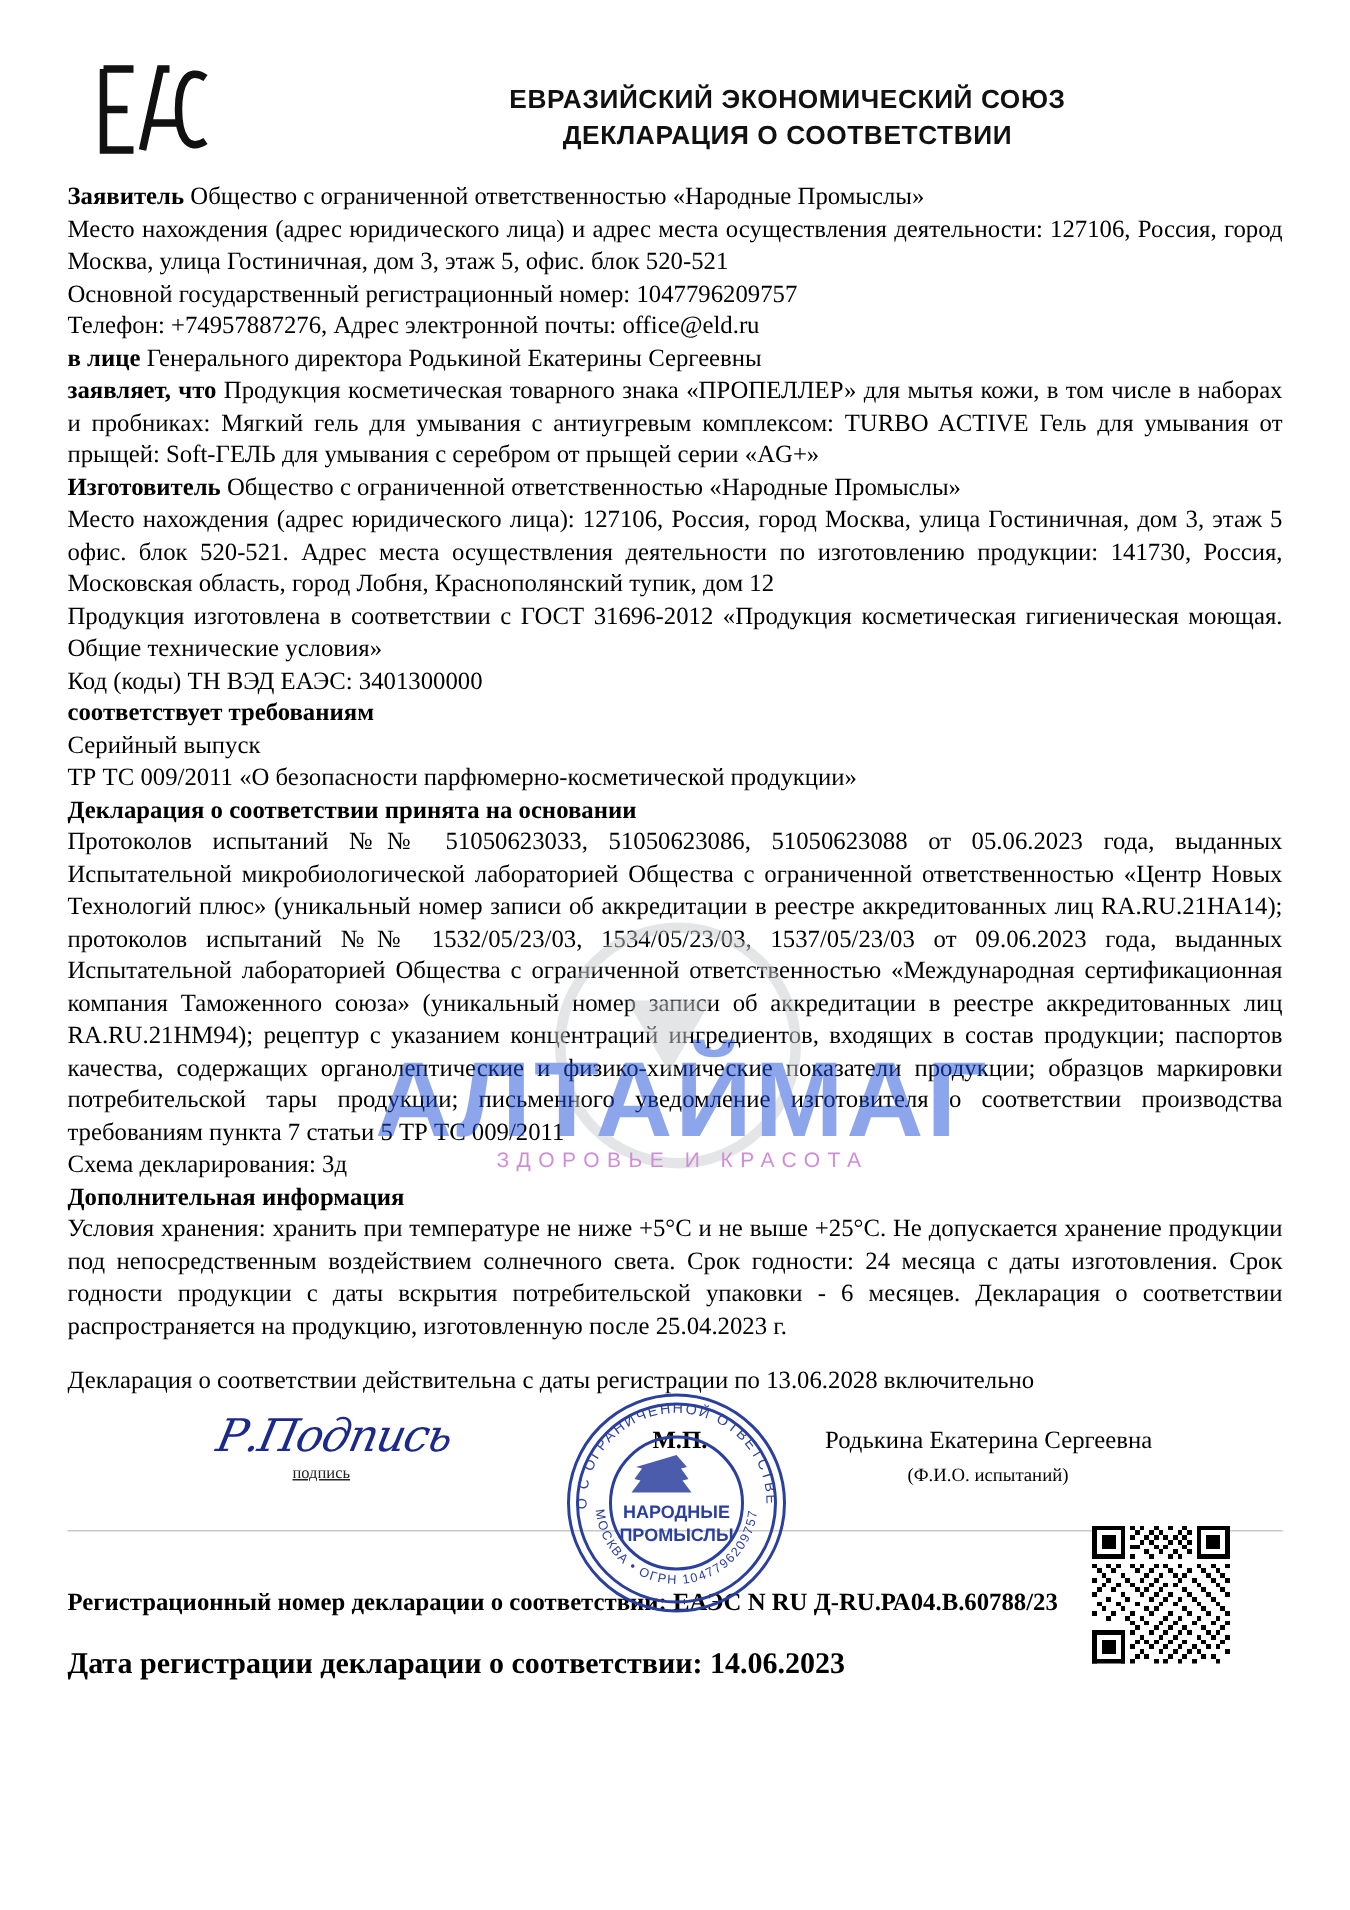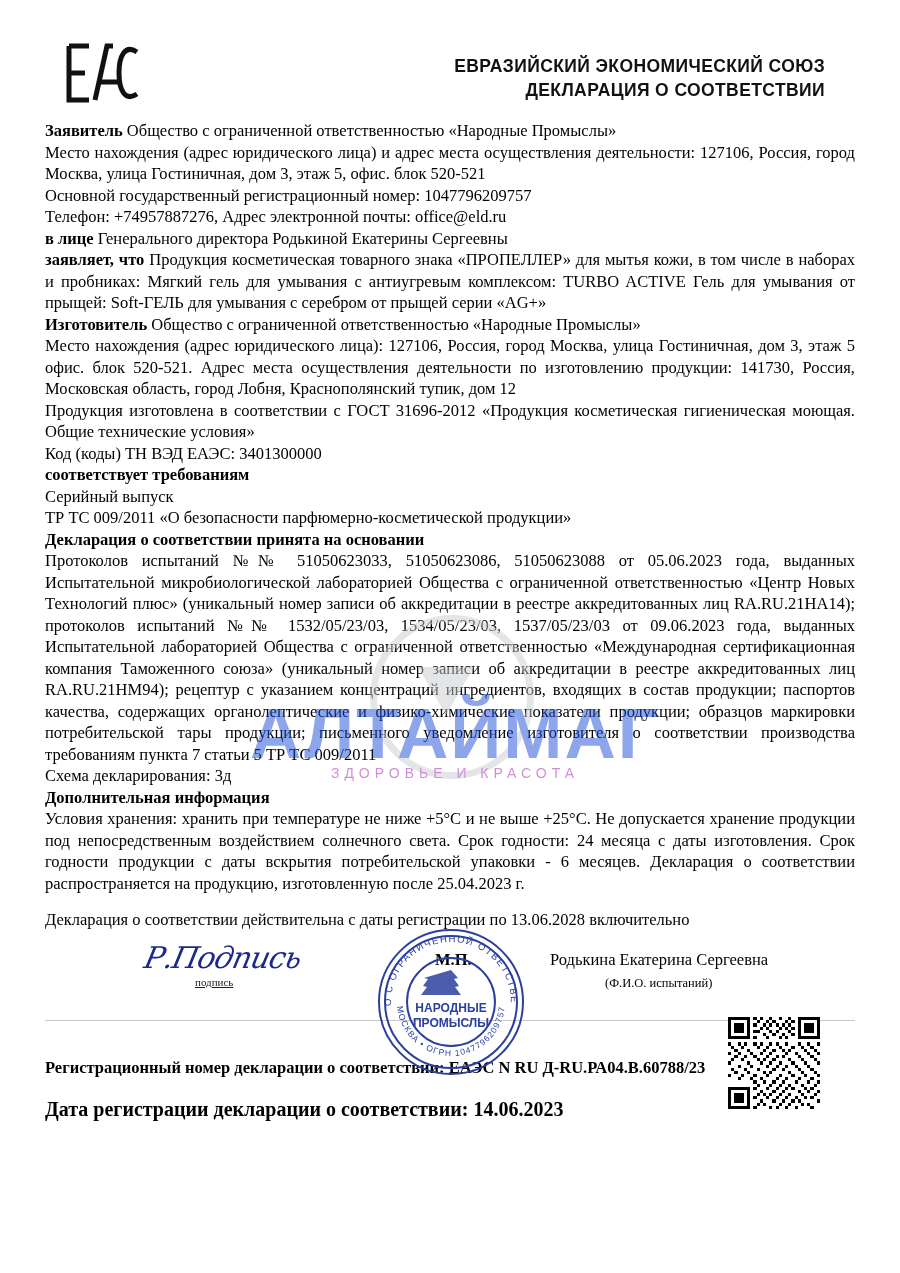--- a/index.html
+++ b/index.html
@@ -41,21 +41,21 @@
     left: 18px;
     top: 6px;
     width: 78px;
     height: 62px;
   }
   .header-titles {
     position: absolute;
     left: 180px;
     top: 18px;
     width: 600px;
-    text-align: right;
+    text-align: center;
   }
   .header-titles .line {
     font-family: "Liberation Sans", sans-serif;
     font-weight: bold;
     font-size: 17.5px;
     letter-spacing: 0.4px;
     line-height: 24px;
     color: #111;
   }
 

